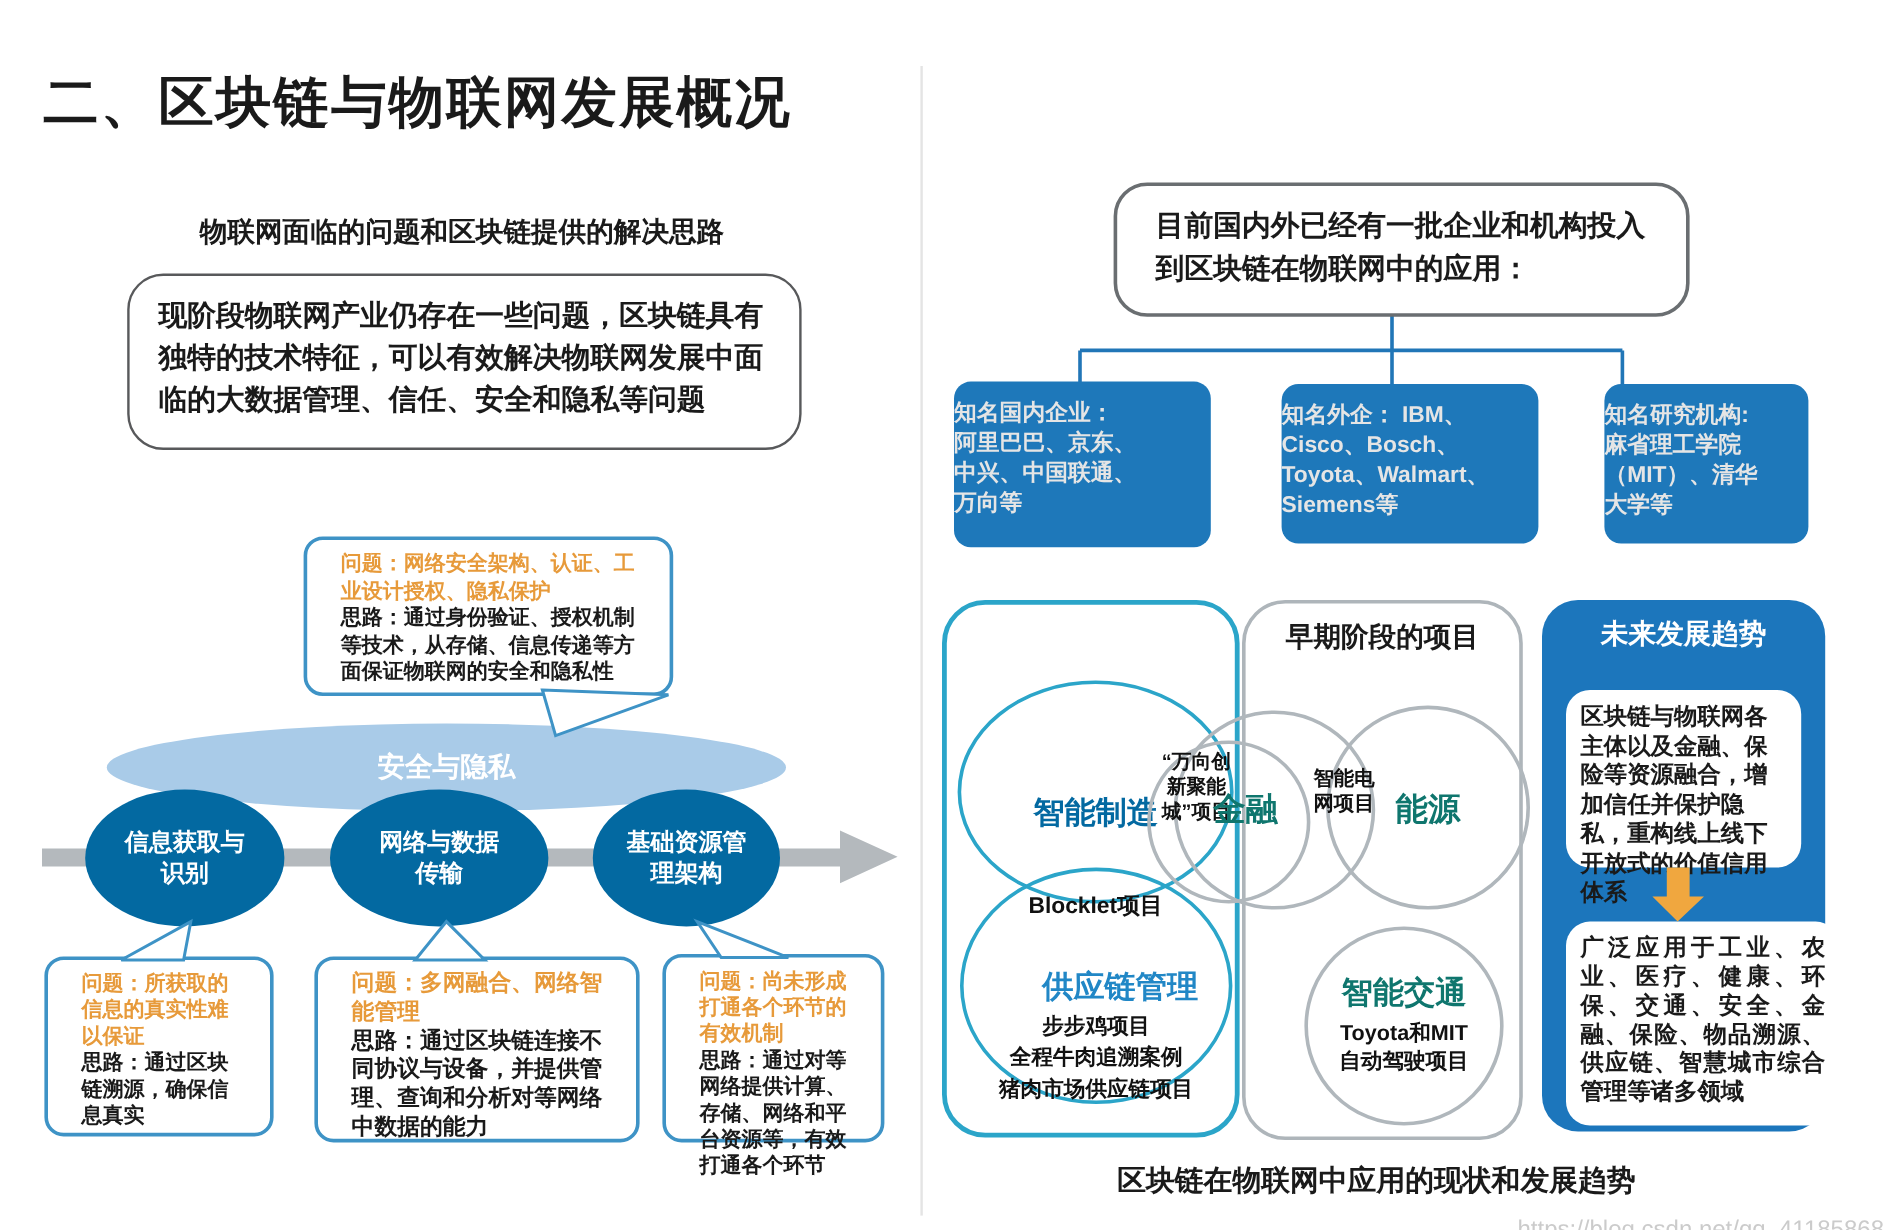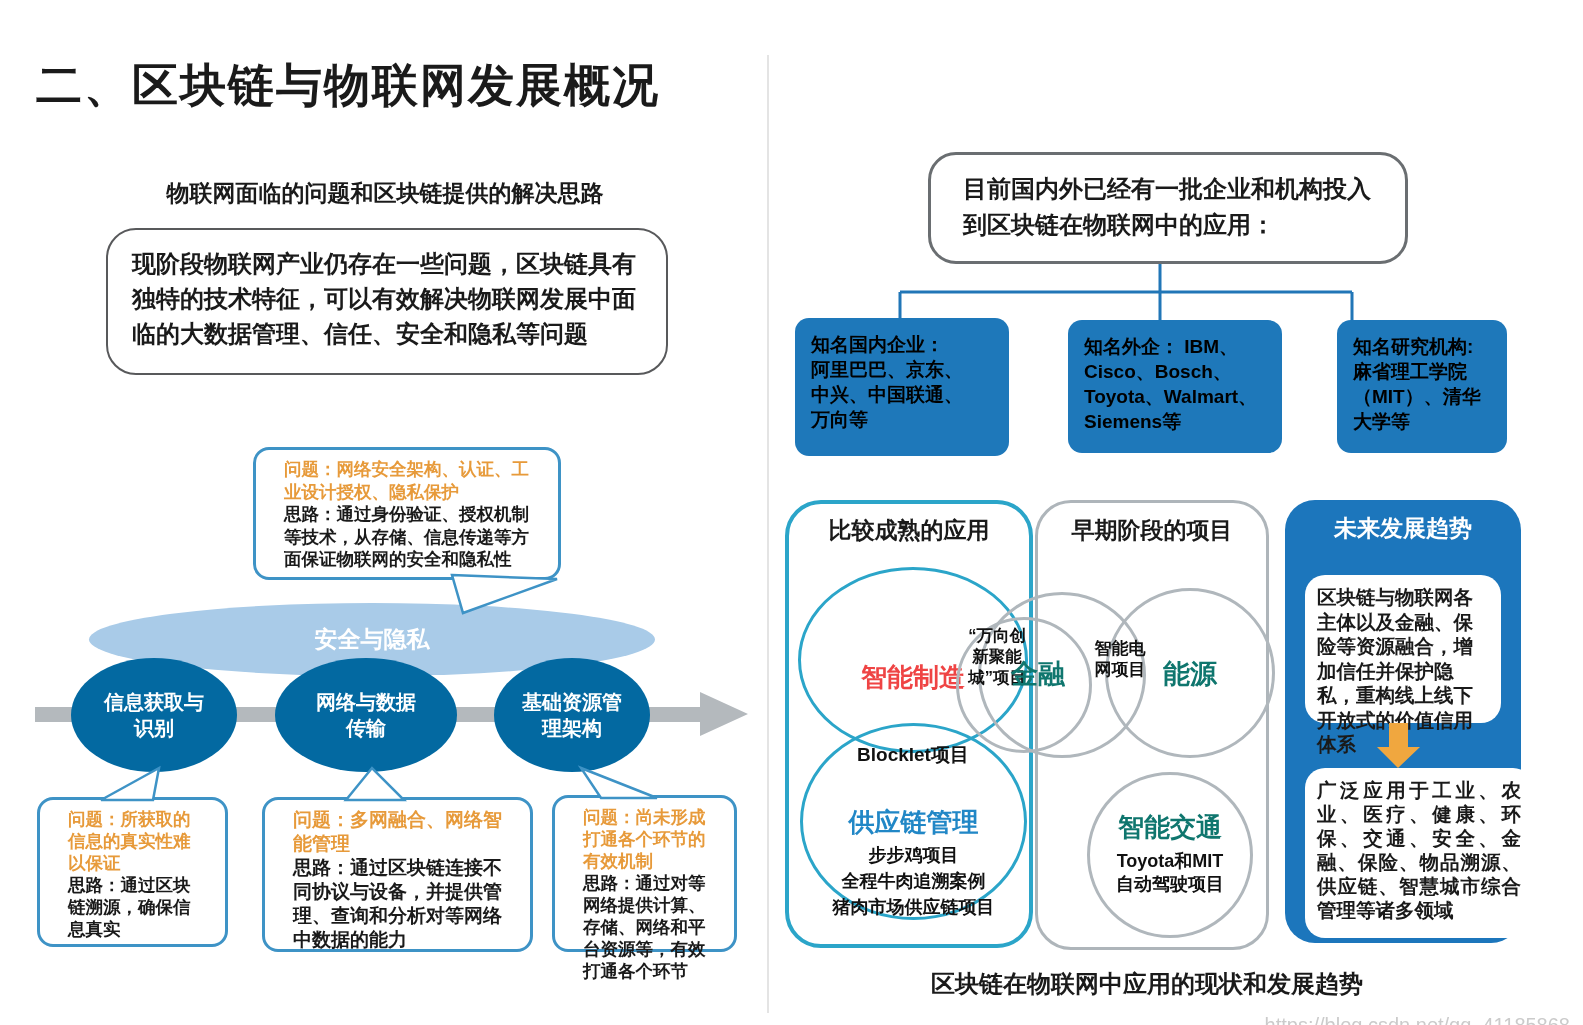--- a/index.html
+++ b/index.html
@@ -24,34 +24,34 @@
           font-size:18px;font-weight:bold;line-height:23px;padding:8px 28px;box-sizing:border-box;}
   .bubble .prob{display:block;}
   .bubble .sol{display:block;}
 
   .ellipse-band{background:#A9CBE8;border-radius:50%;z-index:1;}
   .ellipse-label{color:#fff;font-size:23px;font-weight:bold;}
 
   .node{background:#0369a1;border-radius:50%;z-index:2;color:#fff;
         font-size:20px;font-weight:bold;line-height:26px;text-align:center;}
 
-  .org-box{background:#1E78BA;border-radius:14px;color:#000000;z-index:1;
-           font-size:19px;font-weight:bold;line-height:25px;padding:14px 16px;box-sizing:border-box;}
+  .org-box{background:#1E78BA;border-radius:14px;color:#e5e5e5;z-index:1;
+           font-size:19px;font-weight:bold;line-height:25px;padding:14px 0;box-sizing:border-box;}
   .round-box{border:3px solid #6A6E71;border-radius:28px;background:#fff;}
   .round-box-text{font-size:24px;font-weight:bold;line-height:36px;}
 
   .panel-title{font-size:23px;font-weight:bold;z-index:2;}
   .panel-mature{border:4px solid #2BA5C9;border-radius:36px;background:#fff;z-index:1;box-sizing:border-box;}
   .panel-early{border:3px solid #AEB5BA;border-radius:36px;background:#fff;z-index:0;box-sizing:border-box;}
   .panel-future{background:#1C76BC;border-radius:30px;z-index:1;}
 
   .teal-circle{border:3px solid #2BA5C9;border-radius:50%;background:transparent;z-index:2;box-sizing:border-box;}
   .gray-circle{border:3px solid #B0B7BC;border-radius:50%;background:transparent;z-index:2;box-sizing:border-box;}
 
-  .lbl-manufacturing{color:#ef4444;font-size:26px;font-weight:bold;z-index:3;}
+  .lbl-manufacturing{color:#0369a1;font-size:26px;font-weight:bold;z-index:3;}
   .lbl-supply{color:#2187C6;font-size:26px;font-weight:bold;z-index:3;}
   .lbl-gray{color:#0f766e;font-size:27px;font-weight:bold;z-index:3;}
   .small-note{color:#111;font-weight:bold;z-index:3;}
 
   .white-card{background:#fff;border-radius:20px;z-index:2;
               font-size:19.5px;font-weight:bold;line-height:24.5px;padding:10px 12px;box-sizing:border-box;}
   .caption{font-size:24px;font-weight:bold;}
   .watermark{color:#CBCBCB;font-size:20px;font-weight:normal;}
 
   svg.layer{position:absolute;left:0;top:0;pointer-events:none;}
@@ -128,34 +128,33 @@
   <div class="abs org-box prewrap" style="left:1068px;top:320px;width:214px;height:133px;">知名外企： IBM、
 Cisco、Bosch、
 Toyota、Walmart、
 Siemens等</div>
   <div class="abs org-box prewrap" style="left:1337px;top:320px;width:170px;height:133px;">知名研究机构:
 麻省理工学院
 （MIT）、清华
 大学等</div>
 
   <div class="abs panel-mature" style="left:785px;top:500px;width:248px;height:448px;"></div>
-  <div class="abs panel-title center" style="left:785px;top:515px;width:248px;">比较成熟的应用</div>
 
   <div class="abs panel-early" style="left:1035px;top:500px;width:234px;height:450px;"></div>
   <div class="abs panel-title center" style="left:1035px;top:515px;width:234px;">早期阶段的项目</div>
 
   <div class="abs panel-future" style="left:1285px;top:500px;width:236px;height:443px;"></div>
   <div class="abs panel-title center" style="left:1285px;top:513px;width:236px;color:#fff;z-index:2;">未来发展趋势</div>
 
   <div class="abs teal-circle" style="left:798px;top:567px;width:230px;height:186px;"></div>
   <div class="abs lbl-manufacturing center" style="left:798px;top:660px;width:230px;">智能制造</div>
   <div class="abs small-note center" style="left:798px;top:742px;width:230px;font-size:19px;z-index:3;">Blocklet项目</div>
 
   <div class="abs teal-circle" style="left:800px;top:723px;width:227px;height:197px;"></div>
-  <div class="abs lbl-supply center" style="left:800px;top:805px;width:227px;">供应链管理</div>
+  <div class="abs lbl-supply center" style="left:800px;top:805px;width:227px;padding-left:20px;">供应链管理</div>
   <div class="abs small-note center prewrap" style="left:790px;top:842px;width:247px;font-size:18px;line-height:26px;">步步鸡项目
 全程牛肉追溯案例
 猪肉市场供应链项目</div>
 
   <div class="abs gray-circle" style="left:956px;top:617px;width:136px;height:136px;z-index:3;"></div>
   <div class="abs small-note center" style="left:966px;top:625px;width:62px;font-size:16.5px;line-height:21px;z-index:3;">“万向创新聚能城”项目</div>
 
   <div class="abs gray-circle" style="left:978px;top:592px;width:168px;height:166px;"></div>
   <div class="abs lbl-gray center" style="left:978px;top:656px;width:120px;">金融</div>
 

